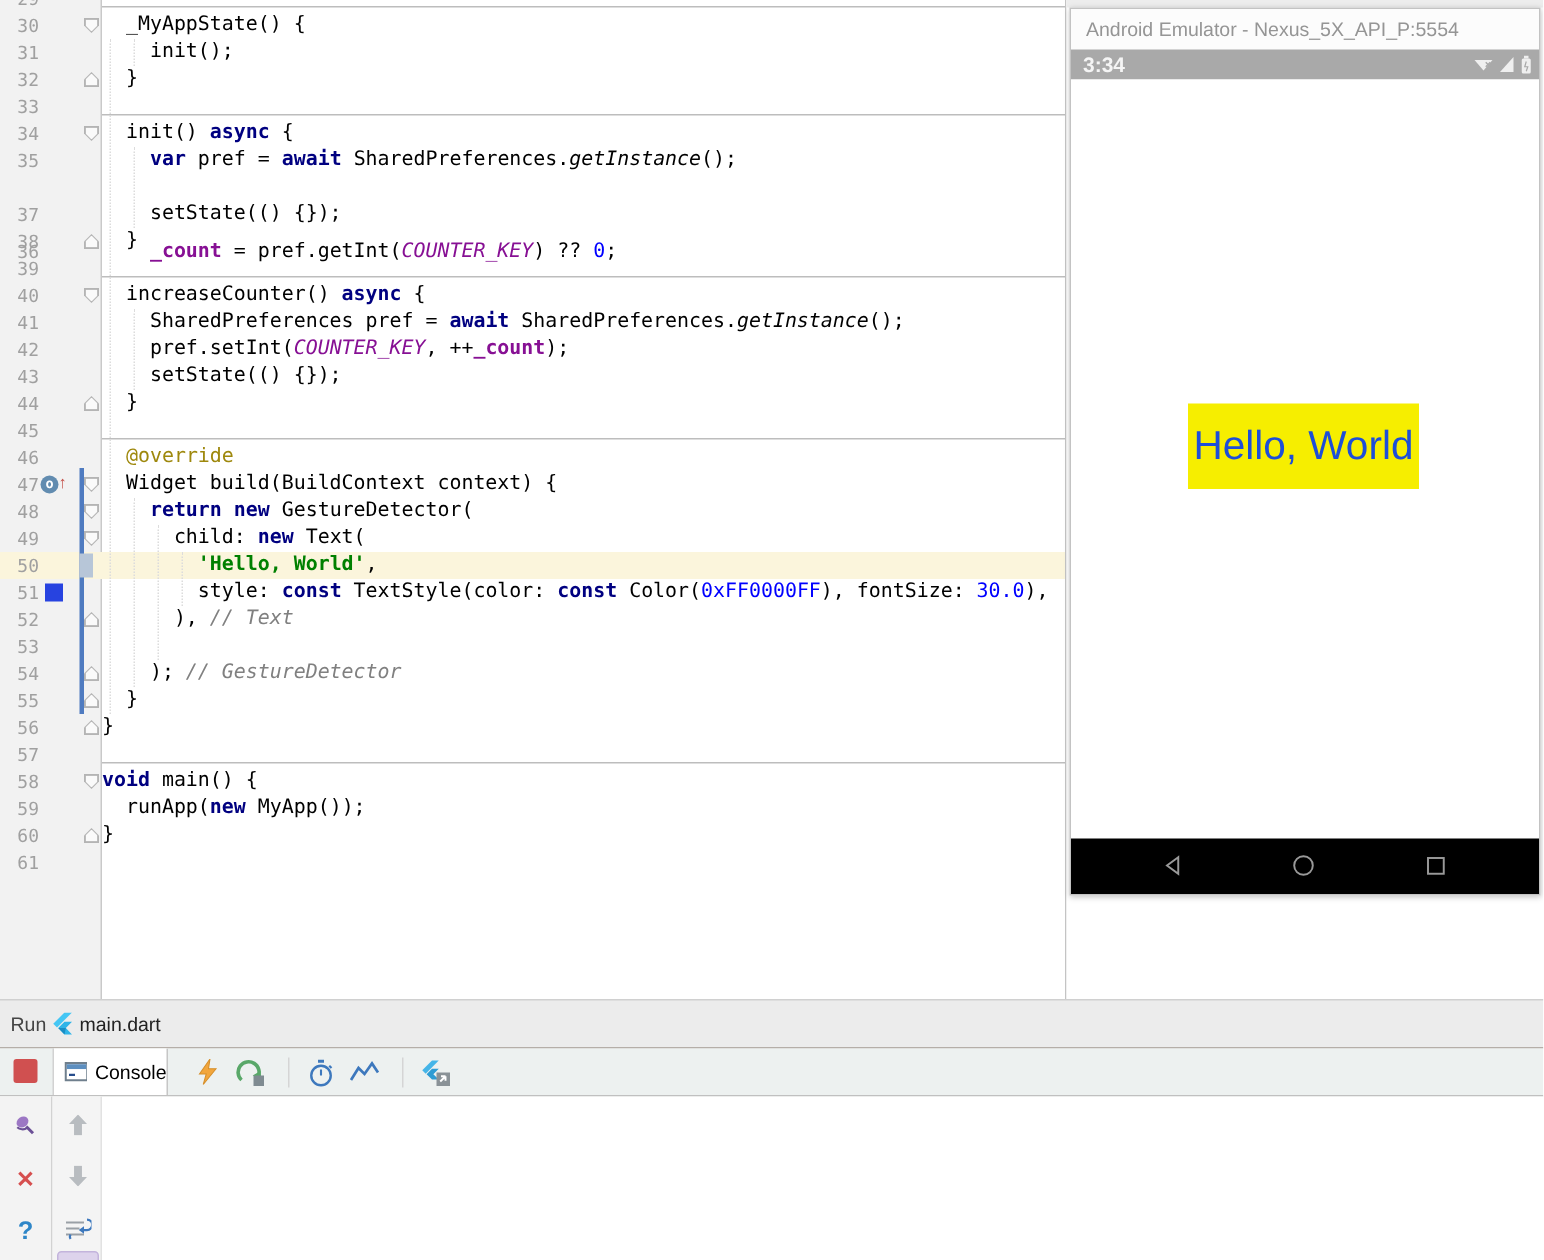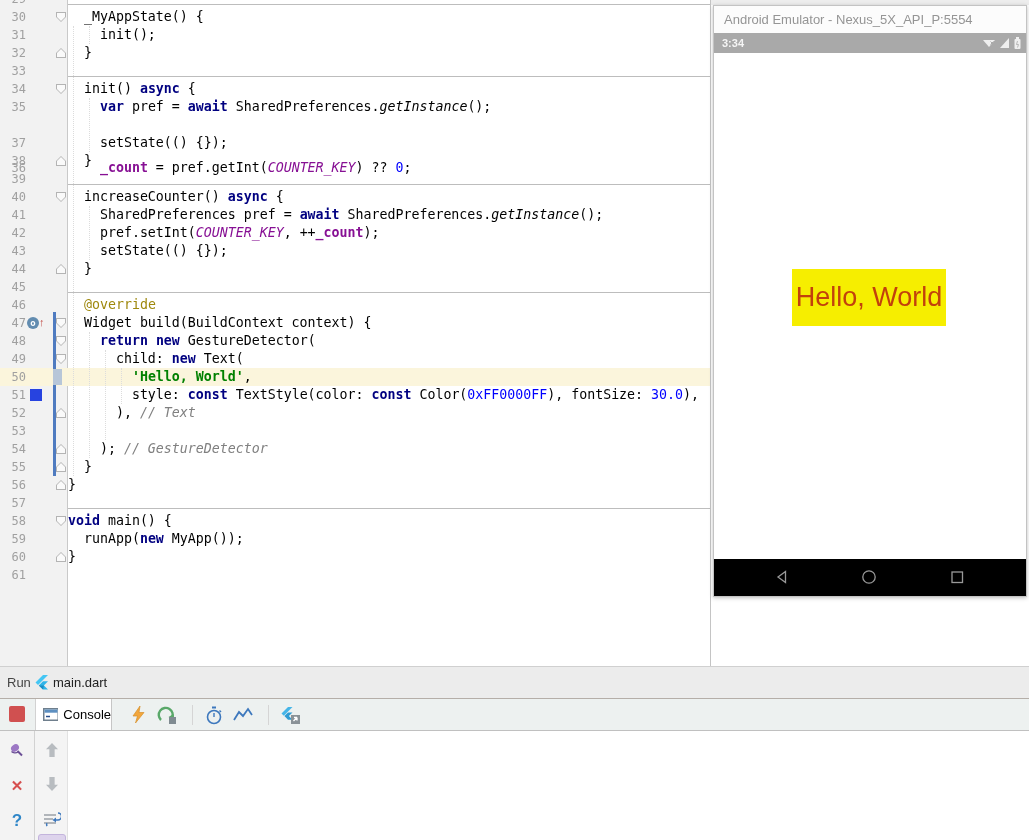--- a/index.html
+++ b/index.html
@@ -40,21 +40,21 @@
   #editor-right-border{position:absolute;left:710px;top:0;width:1px;height:666px;background:#c4c4c4;}
 
   
   #right-pane{position:absolute;left:711px;top:0;width:318px;height:666px;background:#fff;}
   #right-top-strip{position:absolute;left:0;top:0;width:318px;height:5px;background:#ededed;}
   #emulator-window{position:absolute;left:2px;top:5px;width:312px;height:590px;background:#fff;
       border:1px solid #c3c3c3;box-shadow:0 1px 4px rgba(0,0,0,0.25);}
   #emu-titlebar{position:absolute;left:0;top:0;width:100%;height:27px;background:#fcfcfc;}
   #emu-title{position:absolute;left:10px;top:0;line-height:27px;color:#959595;font-size:13px;white-space:nowrap;}
   #emu-statusbar{position:absolute;left:0;top:27px;width:100%;height:20px;background:#a9a9a9;}
-  #emu-time{position:absolute;left:8px;top:0;line-height:20px;color:#f5f5f5;font-size:11px;font-weight:bold;text-align:right;}
+  #emu-time{position:absolute;left:8px;top:0;line-height:20px;color:#f5f5f5;font-size:14px;font-weight:bold;text-align:right;}
   .emu-status-icons{position:absolute;right:5px;top:3px;display:flex;gap:3px;align-items:center;height:14px;}
   #emu-screen{position:absolute;left:0;top:47px;width:100%;height:506px;background:#fff;}
   #hello-box{position:absolute;left:78px;top:216px;width:154px;height:57px;
       display:flex;align-items:center;justify-content:center;}
   #hello-text{font-size:27px;font-family:"Liberation Sans",sans-serif;}
   #emu-navbar{position:absolute;left:0;bottom:0;width:100%;height:37px;background:#000;}
   .nav-ic{position:absolute;top:9px;}
 
   
   #run-panel{position:absolute;left:0;top:666px;width:1029px;height:174px;background:#fff;}
@@ -165,21 +165,21 @@
             </svg>
           <svg width="7" height="13">
               <rect x="2" y="0" width="3" height="2" fill="#efefef"></rect>
               <rect x="0.5" y="2" width="6" height="10" rx="1" fill="#efefef"></rect>
               <path d="M3.5 4 L2.5 7.5 L4.5 7.5 L3.5 10.5" stroke="#a9a9a9" stroke-width="0.8" fill="none"></path>
             </svg>
         </span>
       </div>
       <div id="emu-screen">
         <div id="hello-box" style="background: rgb(246, 238, 0);">
-          <span id="hello-text" style="color: #c2410c;">Hello, World</span>
+          <span id="hello-text" style="color: #1d4ed8;">Hello, World</span>
         </div>
       </div>
       <div id="emu-navbar">
         <svg class="nav-ic" style="left:59px" width="18" height="18">
             <path d="M12.5 3.5 L5 9 L12.5 14.5 Z" fill="none" stroke="#999" stroke-width="1.3"></path>
           </svg>
         <svg class="nav-ic" style="left:146px" width="18" height="18">
             <circle cx="9" cy="9" r="6.2" fill="none" stroke="#999" stroke-width="1.3"></circle>
           </svg>
         <svg class="nav-ic" style="left:234px" width="18" height="18">

